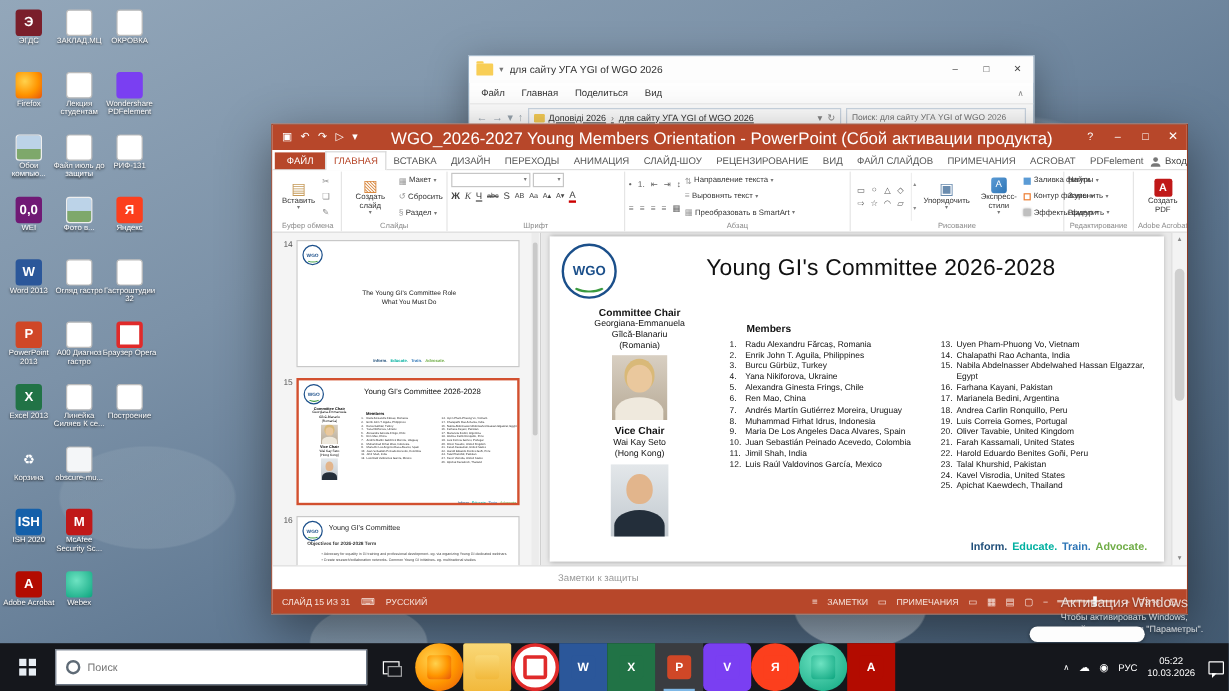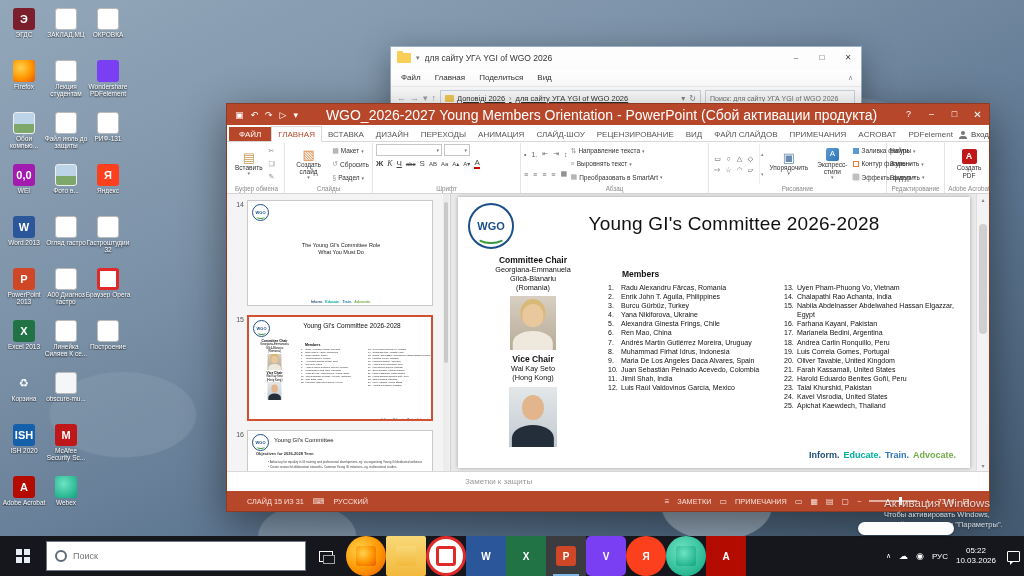--- a/index.html
+++ b/index.html
@@ -15,21 +15,21 @@
  radial-gradient(150px 95px at 45% 42%, rgba(150,170,188,.35) 0 60%, transparent 62%),
  radial-gradient(170px 105px at 82% 28%, rgba(172,190,205,.35) 0 60%, transparent 63%),
  linear-gradient(155deg,#93a7ba 0%,#7c92a8 32%,#5d7690 62%,#41586f 100%);}
 
 .dcol{position:absolute;top:8px;display:flex;flex-direction:column;gap:10px;width:44px;z-index:1;}
 .dcol1{left:2px}.dcol2{left:44px}.dcol3{left:86px}
 .dicon{display:flex;flex-direction:column;align-items:center;width:44px;height:42px;cursor:default;}
 .dicon .ic{width:22px;height:22px;display:flex;align-items:center;justify-content:center;font-size:11px;font-weight:bold;color:#fff;border-radius:3px;flex:none;}
 .dicon .lbl{font-size:6.5px;color:#fff;text-align:center;text-shadow:0 1px 2px rgba(0,0,0,.95);line-height:1.15;max-height:16px;overflow:hidden;width:46px;margin-top:1px;}
 .ic-word{background:#2b579a}.ic-excel{background:#217346}.ic-ppt{background:#d04727}
-.ic-acrobat{background:#b30b00}.ic-wei{background:#a21caf;font-size:8px}
+.ic-acrobat{background:#b30b00}.ic-wei{background:#701a75;font-size:8px}
 .ic-doc{background:#fff;color:#2b579a;border:1px solid #bbb;font-size:10px;}
 .ic-meddoc{background:#fff;color:#d42020;border:1px solid #bbb;font-size:12px;}
 .ic-file{background:#f4f6f8;border:1px solid #bbb;}
 .ic-firefox{background:radial-gradient(circle at 35% 35%,#ffd24d,#ff9500 55%,#e6540d);border-radius:50%;}
 .ic-photo{background:linear-gradient(#bcd3e8 55%,#7ea86b 55%);border:1px solid #eee;}
 .ic-ish{background:#1460aa;font-size:6px;}
 .ic-bin{background:transparent;font-size:15px;color:#e6edf4;}
 .ic-mcafee{background:#c01818;border-radius:45% 45% 50% 50%/35% 35% 65% 65%;font-size:9px;}
 .ic-webex{background:radial-gradient(circle at 40% 35%,#6ee3c2,#0ba47e);border-radius:50%;}
 .ic-pdfel{background:#7a3ff2;border-radius:5px;}
@@ -167,21 +167,21 @@
 .avatar::before{content:"";position:absolute;left:50%;top:14%;width:46%;height:42%;transform:translateX(-50%);border-radius:50% 50% 46% 46%;}
 .avatar::after{content:"";position:absolute;left:50%;bottom:-8%;width:88%;height:44%;transform:translateX(-50%);border-radius:50% 50% 0 0;}
 .avatar-w{background:linear-gradient(#d8cfc2,#b8ab97);}
 .avatar-w::before{background:#eac89d;box-shadow:0 -3px 0 2px #d9b978;}
 .avatar-w::after{background:#efe9dd;}
 .avatar-m{background:linear-gradient(#e3e7ea,#c2c9cf);}
 .avatar-m::before{background:#e2b58c;}
 .avatar-m::after{background:#232e3a;}
 
 .ppt-notes{height:20px;background:#fff;border-top:1px solid #d8d8d8;display:flex;align-items:center;padding-left:238px;font-size:8px;color:#999;flex:none;}
-.ppt-status{height:20px;background:#B7472A;color:#f6e3dc;display:flex;align-items:center;font-size:7.3px;padding:0 20px;gap:9px;flex:none;}
+.ppt-status{height:20px;background:#B7472A;color:#f6e3dc;display:flex;align-items:center;font-size:7.3px;padding:0 8px;gap:9px;flex:none;}
 .st-right{margin-left:auto;display:flex;align-items:center;gap:8px;}
 .st-ic{font-size:8px;}
 .zslider{width:48px;height:2px;background:#e0b0a0;position:relative;}
 .zslider::after{content:"";position:absolute;left:62%;top:-3px;width:3px;height:8px;background:#fff;}
 
 .activation{position:absolute;right:6px;top:497px;z-index:60;color:rgba(255,255,255,.78);text-shadow:0 1px 2px rgba(0,0,0,.35);width:134px;}
 .activation .l1{font-size:11.5px;white-space:nowrap;}
 .activation .l2{font-size:7.5px;line-height:1.3;margin-top:1px;}
 .tray-pill{position:absolute;right:70px;top:522px;width:96px;height:13px;background:#fdfdfd;border-radius:7px;z-index:110;box-shadow:0 1px 3px rgba(0,0,0,.4);}
 

